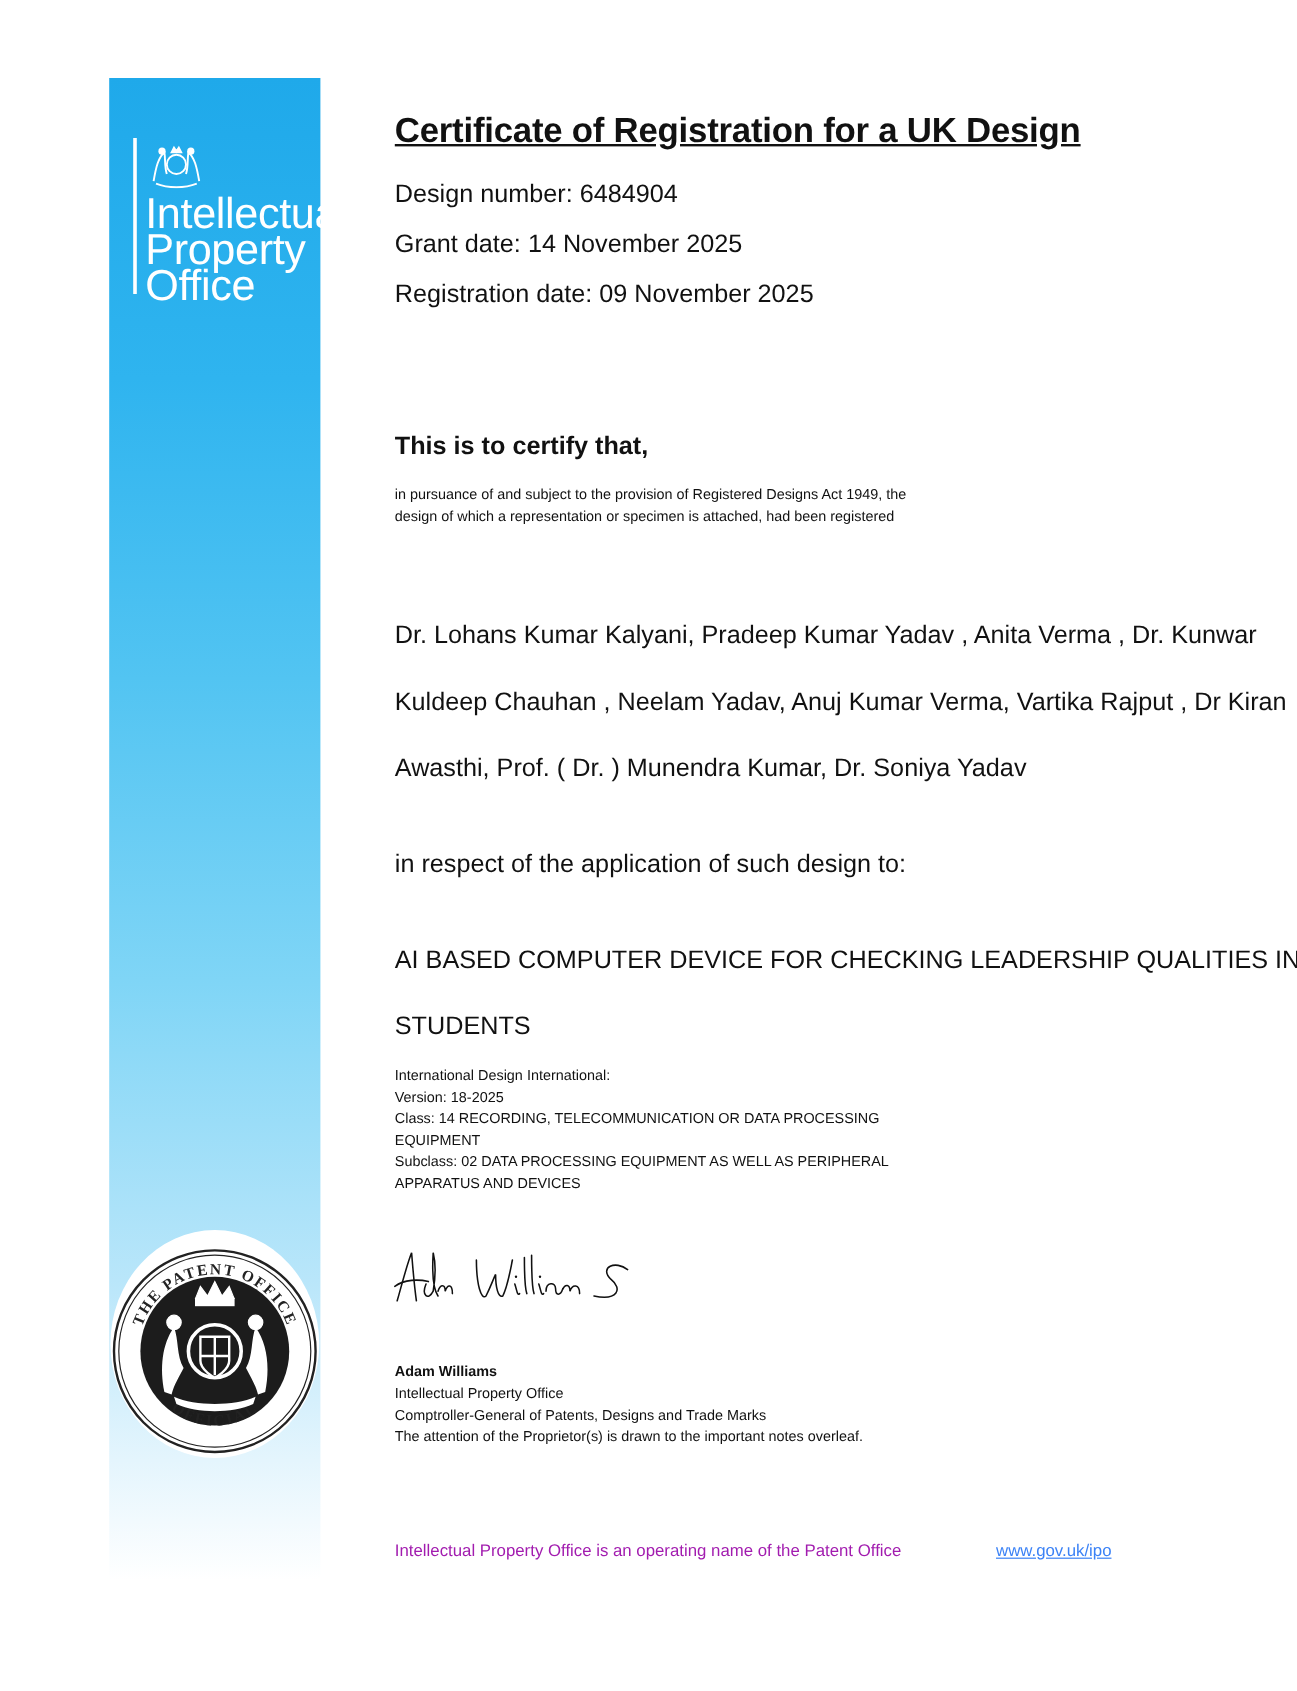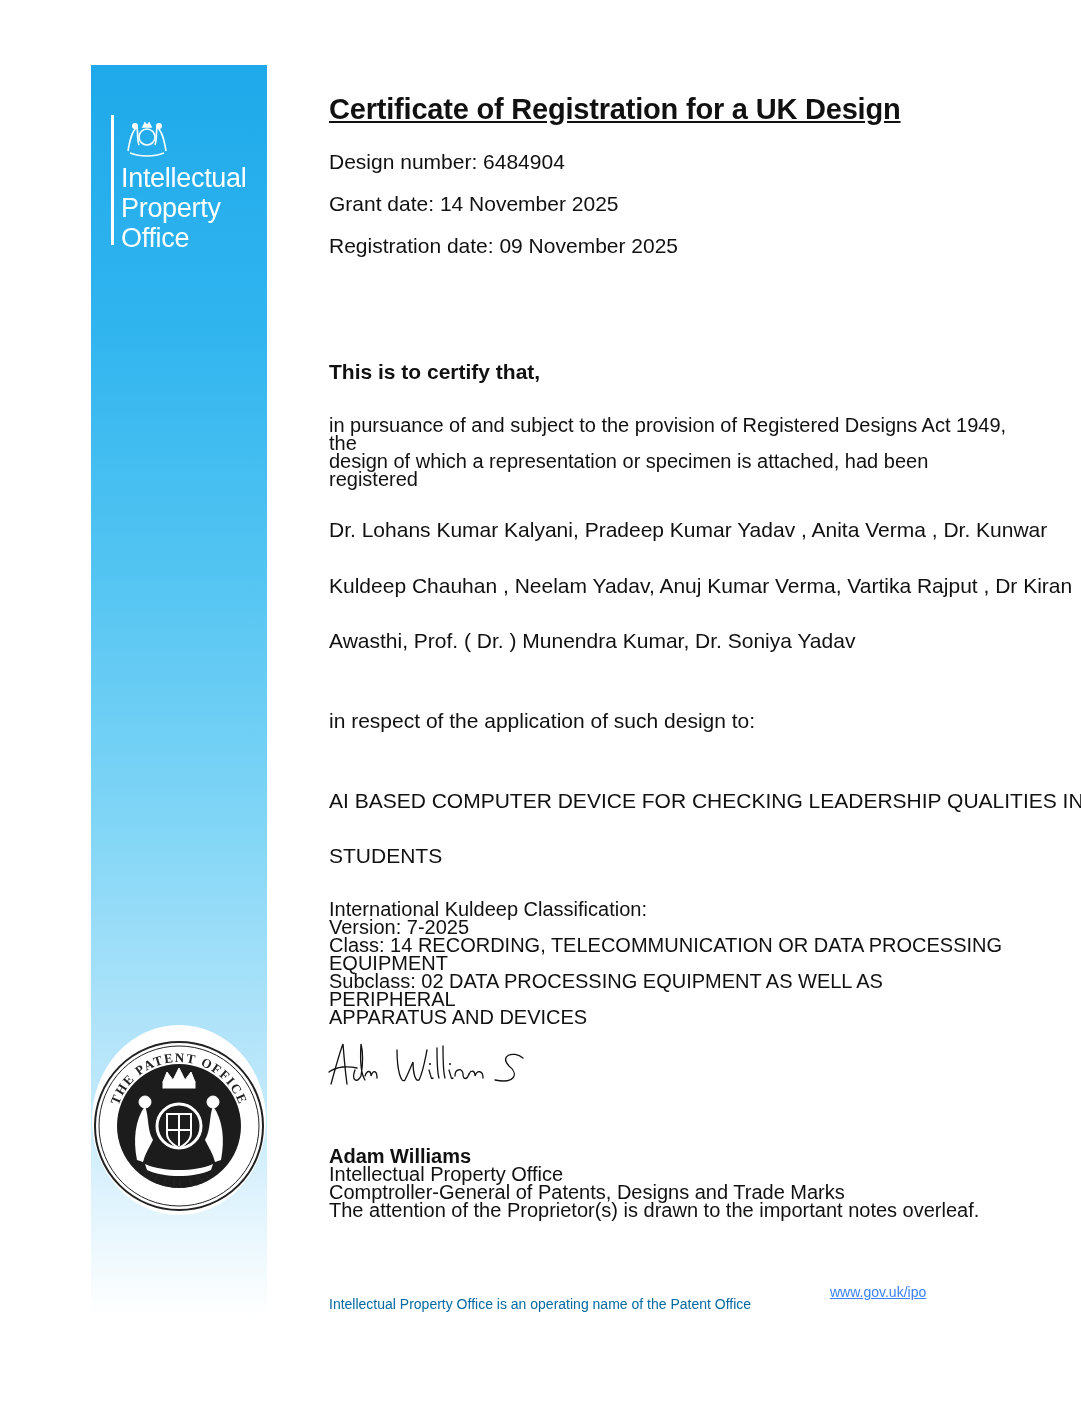--- a/index.html
+++ b/index.html
@@ -2,30 +2,30 @@
 <html><head>
 <meta charset="utf-8">
 <style>
   html, body { margin: 0; padding: 0; background: #ffffff; }
   body { width: 1081px; height: 1409px; position: relative; overflow: hidden;
          font-family: "Liberation Sans", sans-serif; color: #111; }
   .sidebar { position: absolute; left: 91px; top: 65px; width: 176px; height: 1252px;
     background: linear-gradient(to bottom, #1fa9ea 0%, #2fb4ef 20%, #52c4f2 40%, #7fd5f6 60%, #b9e6fa 80%, #e4f5fd 92%, #ffffff 100%); }
   .logo-bar { position: absolute; left: 111px; top: 115px; width: 3px; height: 130px; background: #ffffff; }
   .crest { position: absolute; left: 122px; top: 117px; width: 50px; height: 40px; }
-  .logo-text { position: absolute; left: 121px; top: 163px; color: #ffffff; font-size: 27px; line-height: 30px; letter-spacing: -0.3px; }
+  .logo-text { position: absolute; left: 121px; top: 163px; color: #ffffff; font-size: 36px; line-height: 30px; letter-spacing: -0.3px; }
   .logo-text div { white-space: nowrap; }
   .seal-bg { position: absolute; left: 92px; top: 1025px; width: 174px; height: 190px; border-radius: 50%; background: #ffffff; }
   .seal { position: absolute; left: 93px; top: 1040px; width: 172px; height: 172px; }
   .main { position: absolute; left: 329px; top: 0; width: 680px; }
   .title { position: absolute; top: 93px; font-size: 29px; font-weight: bold; white-space: nowrap; letter-spacing: -0.2px; text-decoration: underline; }
   .line { position: absolute; font-size: 21px; white-space: nowrap; }
-  .block { position: absolute; font-size: 20px; line-height: 18px; margin-top: 13px; }
+  .block { position: absolute; font-size: 12px; line-height: 18px; }
   .bold { font-weight: bold; }
-  .footer-text { position: absolute; left: 329px; top: 1284px; font-size: 14px; color: #0369a1; white-space: nowrap; margin-top: 12px; }
+  .footer-text { position: absolute; left: 329px; top: 1284px; font-size: 14px; color: #a21caf; white-space: nowrap; }
   .footer-link { position: absolute; left: 830px; top: 1284px; font-size: 14px; color: #3b82f6; text-decoration: underline; white-space: nowrap; }
   .signature { position: absolute; left: 327px; top: 1040px; width: 210px; height: 50px; }
 </style>
 </head>
 <body>
 
 <div class="sidebar"></div>
 <div class="logo-bar"></div>
 <svg class="crest" viewBox="0 0 50 40">
   <g fill="none" stroke="#fff" stroke-width="1.6">
@@ -92,22 +92,22 @@
   <div class="line" style="top:518px">Dr. Lohans Kumar Kalyani, Pradeep Kumar Yadav , Anita Verma , Dr. Kunwar</div>
   <div class="line" style="top:574px">Kuldeep Chauhan , Neelam Yadav, Anuj Kumar Verma, Vartika Rajput , Dr Kiran</div>
   <div class="line" style="top:629px">Awasthi, Prof. ( Dr. ) Munendra Kumar, Dr. Soniya Yadav</div>
 
   <div class="line" style="top:709px">in respect of the application of such design to:</div>
 
   <div class="line" style="top:789px">AI BASED COMPUTER DEVICE FOR CHECKING LEADERSHIP QUALITIES IN</div>
   <div class="line" style="top:844px">STUDENTS</div>
 
   <div class="block" style="top:887px">
-    <div>International Kuldeep Classification:</div>
-    <div>Version: 7-2025</div>
+    <div>International Design International:</div>
+    <div>Version: 18-2025</div>
     <div>Class: 14 RECORDING, TELECOMMUNICATION OR DATA PROCESSING</div>
     <div>EQUIPMENT</div>
     <div>Subclass: 02 DATA PROCESSING EQUIPMENT AS WELL AS PERIPHERAL</div>
     <div>APPARATUS AND DEVICES</div>
   </div>
 
   <div class="block" style="top:1134px">
     <div class="bold">Adam Williams</div>
     <div>Intellectual Property Office</div>
     <div>Comptroller-General of Patents, Designs and Trade Marks</div>

